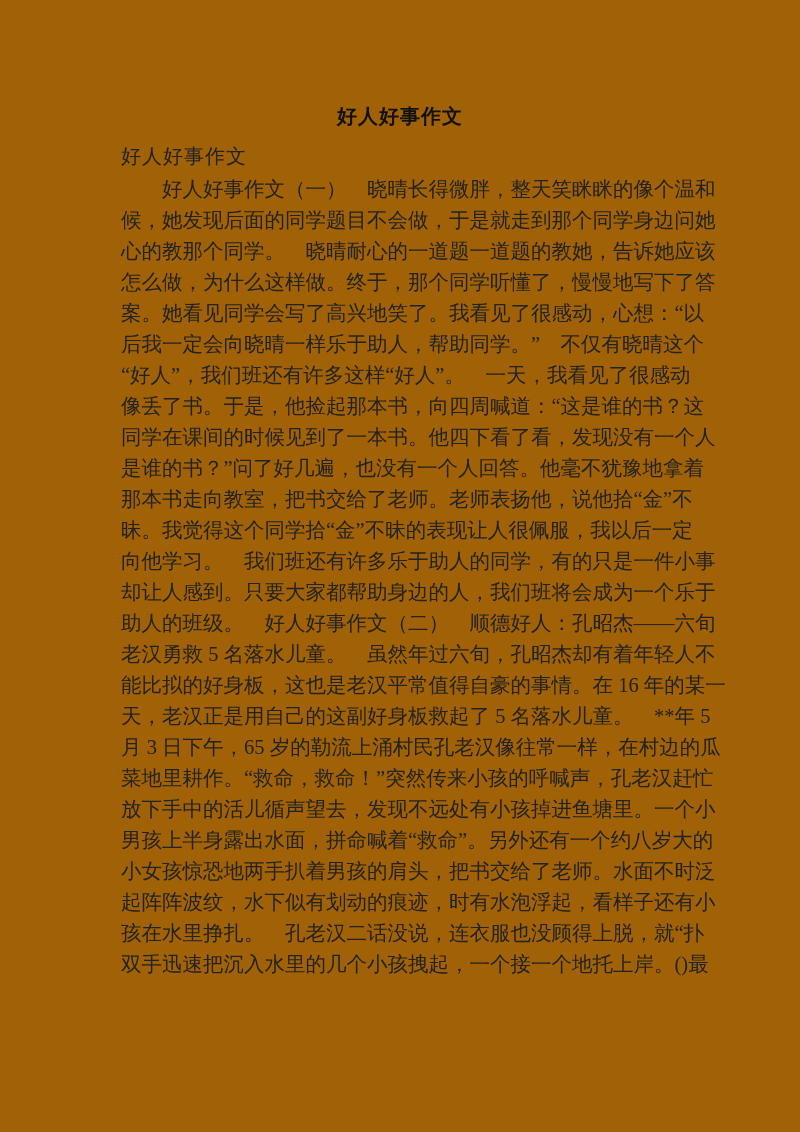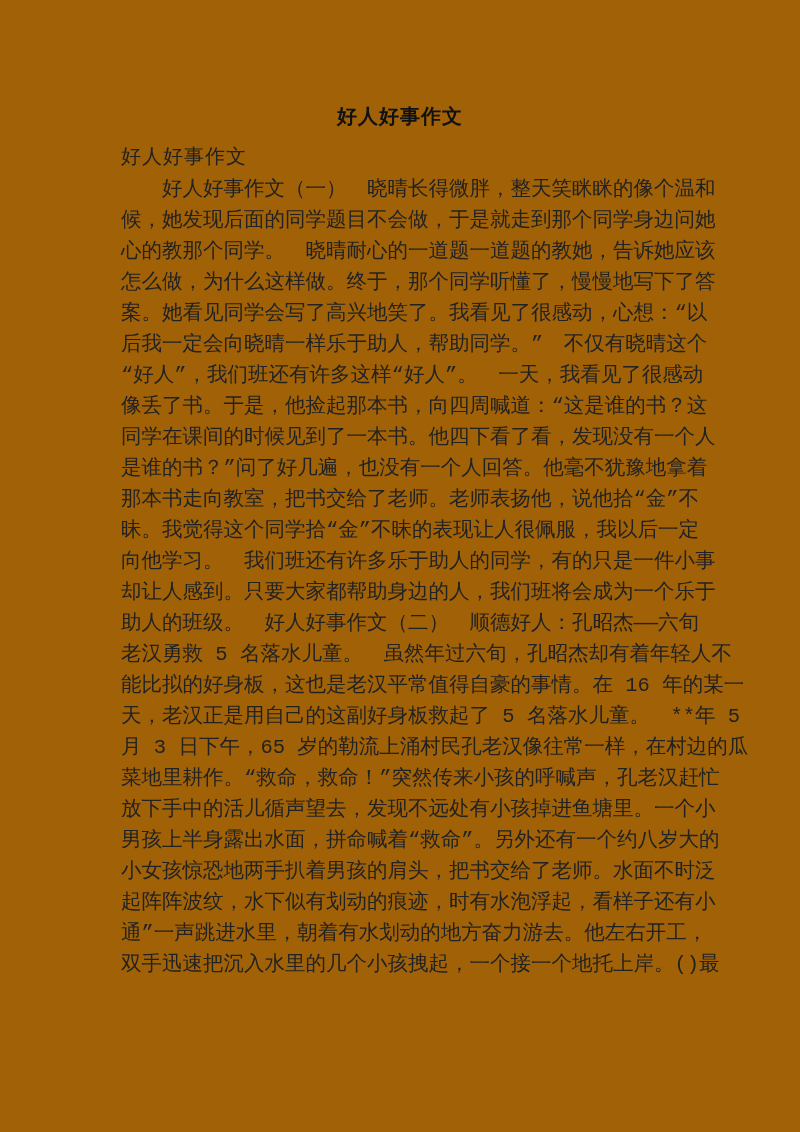--- a/index.html
+++ b/index.html
@@ -13,21 +13,21 @@
       letter-spacing: 1px;
     }
     .subtitle {
       position: absolute; left: 121px; top: 143px;
       font-family: "DejaVu Serif", "Liberation Serif", serif;
       font-size: 20px; color: #222;
       letter-spacing: 1px;
     }
     .body {
       position: absolute; left: 121px; top: 174px; width: 560px;
-      font-family: Liberation Mono, monospace;
+      font-family: Liberation Serif, serif;
       font-size: 20.5px; color: #222;
       line-height: 31px;
     }
     .line { white-space: nowrap; height: 31px; text-align: justify; text-align-last: justify; width: 551px; }
     .line.last { text-align-last: left; }
   </style>
 </head>
 <body>
 
 <div class="page">
@@ -51,16 +51,16 @@
       <div class="line">助人的班级。　好人好事作文（二）　顺德好人：孔昭杰——六旬</div>
       <div class="line">老汉勇救 5 名落水儿童。　虽然年过六旬，孔昭杰却有着年轻人不</div>
       <div class="line">能比拟的好身板，这也是老汉平常值得自豪的事情。在 16 年的某一</div>
       <div class="line">天，老汉正是用自己的这副好身板救起了 5 名落水儿童。　**年 5</div>
       <div class="line">月 3 日下午，65 岁的勒流上涌村民孔老汉像往常一样，在村边的瓜</div>
       <div class="line">菜地里耕作。“救命，救命！”突然传来小孩的呼喊声，孔老汉赶忙</div>
       <div class="line">放下手中的活儿循声望去，发现不远处有小孩掉进鱼塘里。一个小</div>
       <div class="line">男孩上半身露出水面，拼命喊着“救命”。另外还有一个约八岁大的</div>
       <div class="line">小女孩惊恐地两手扒着男孩的肩头，把书交给了老师。水面不时泛</div>
       <div class="line">起阵阵波纹，水下似有划动的痕迹，时有水泡浮起，看样子还有小</div>
-      <div class="line">通”一声跳进水里，朝着有水划动的地方奋力游去。他左右开工，</div>
+      <div class="line">孩在水里挣扎。　孔老汉二话没说，连衣服也没顾得上脱，就“扑</div>
       <div class="line last">双手迅速把沉入水里的几个小孩拽起，一个接一个地托上岸。()最</div>
     </div>
 </div>
 
 </body></html>

